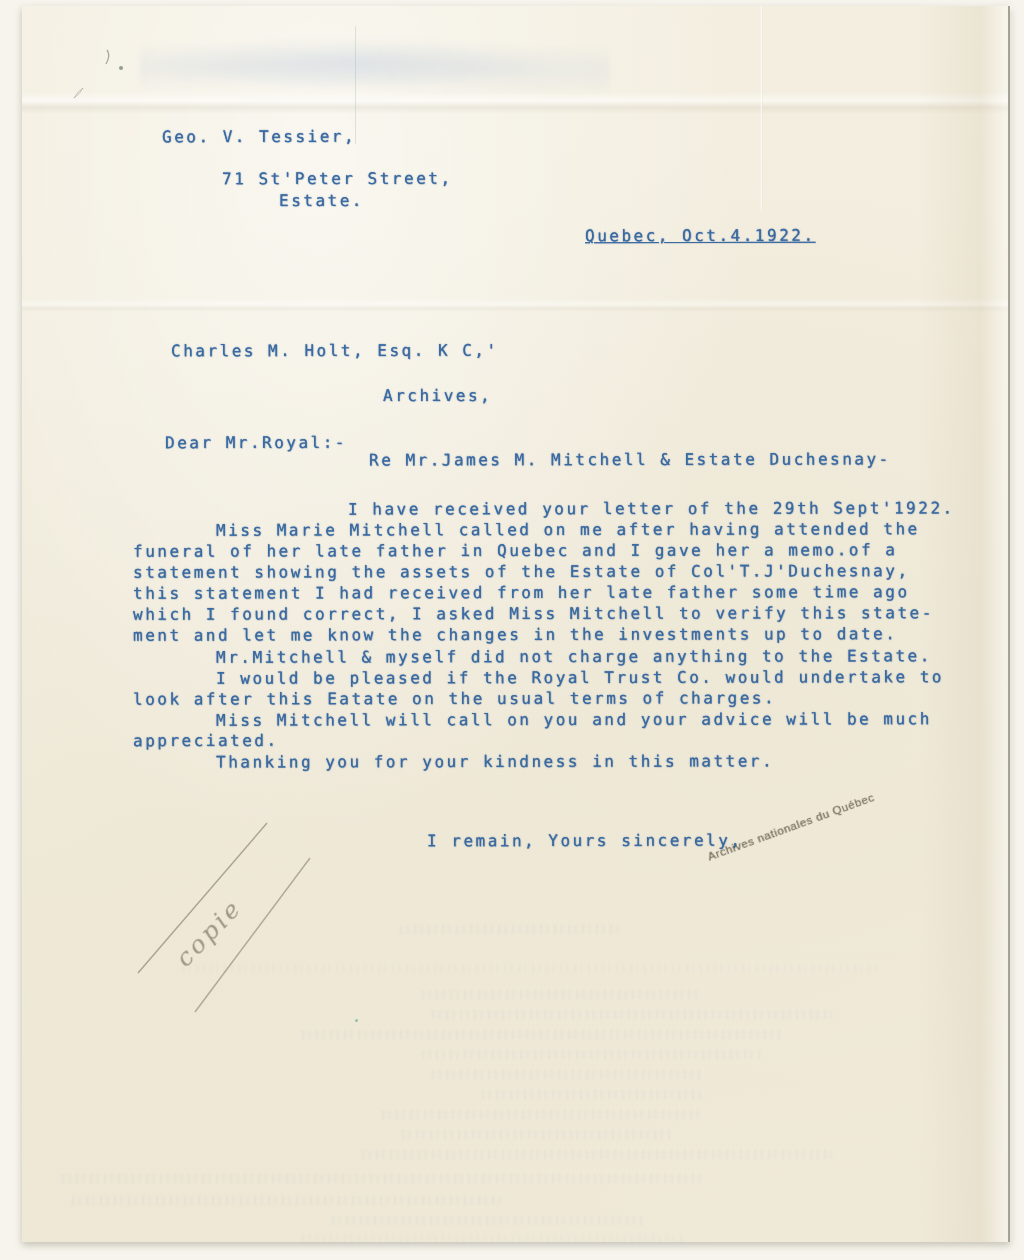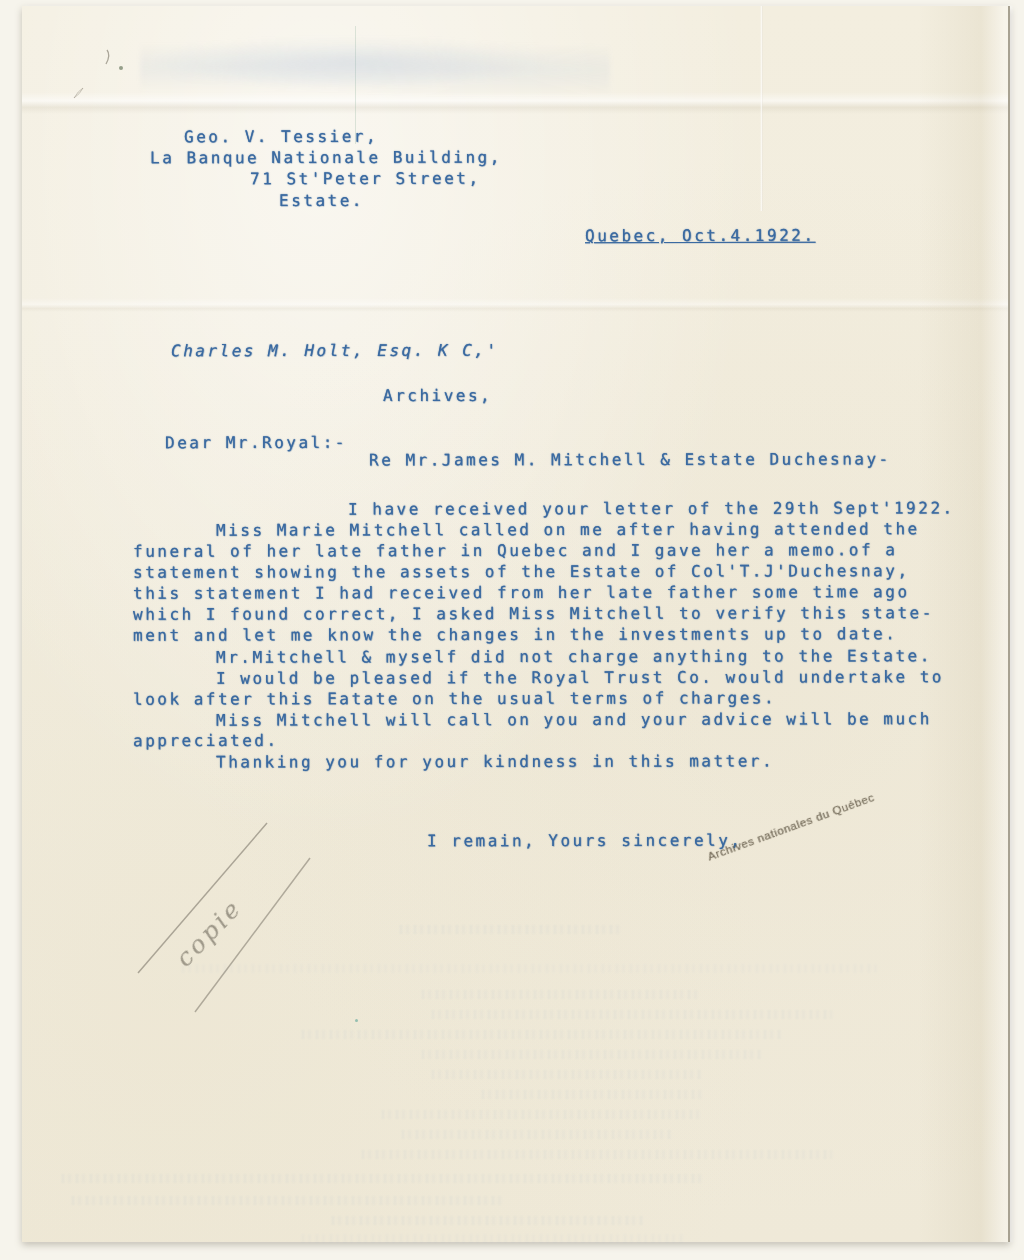--- a/index.html
+++ b/index.html
@@ -80,28 +80,27 @@
 
   <div class="crease-h crease-top"></div>
   <div class="crease-h crease-mid"></div>
   <div class="crease-v1"></div>
   <div class="crease-v2"></div>
   <div class="edge-shade"></div>
   <div class="ghost-letterhead"></div>
   <div class="speck" style="left:97px;top:60px;width:4px;height:4px;background:rgba(70,90,60,.55);"></div>
   <div class="speck" style="left:333px;top:1013px;width:3px;height:3px;background:rgba(60,150,140,.5);"></div>
 
-  <div class="tline" style="left:162px;top:121px;text-align:right;">Geo. V. Tessier,</div>
-  <div class="tline" style="left:128px;top:142px;">La Banque Nationale Building,</div>
-  <div class="tline" style="left:200px;top:163px;margin-left:28px;">71 St'Peter Street,</div>
+  <div class="tline" style="left:140px;top:121px;text-align:right;">Geo. V. Tessier,</div>
+  <div class="tline" style="left:200px;top:163px;">71 St'Peter Street,</div>
   <div class="tline" style="left:257px;top:185px;">Estate.</div>
 
   <div class="tline" style="left:563px;top:220px;text-decoration:underline;">Quebec, Oct.4.1922.</div>
 
-  <div class="tline" style="left:149px;top:335px;font-style:italic;">Charles M. Holt, Esq. K C,'</div>
+  <div class="tline" style="left:149px;top:335px;">Charles M. Holt, Esq. K C,'</div>
   <div class="tline" style="left:361px;top:380px;">Archives,</div>
 
   <div class="tline" style="left:143px;top:427px;">Dear Mr.Royal:-</div>
   <div class="tline" style="left:347px;top:444px;">Re Mr.James M. Mitchell &amp; Estate Duchesnay-</div>
 
   <div class="tline" style="left:326px;top:493px;">I have received your letter of the 29th Sept'1922.</div>
   <div class="tline" style="left:194px;top:514px;">Miss Marie Mitchell called on me after having attended the</div>
   <div class="tline" style="left:111px;top:535px;">funeral of her late father in Quebec and I gave her a memo.of a</div>
   <div class="tline" style="left:111px;top:556px;">statement showing the assets of the Estate of Col'T.J'Duchesnay,</div>
   <div class="tline" style="left:111px;top:577px;">this statement I had received from her late father some time ago</div>

